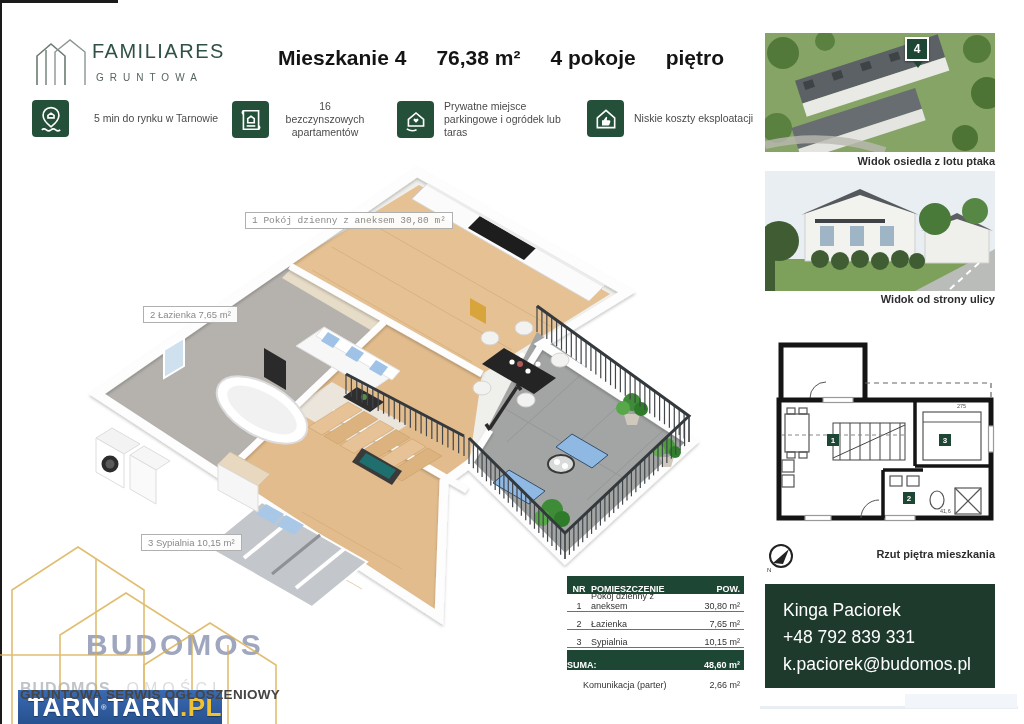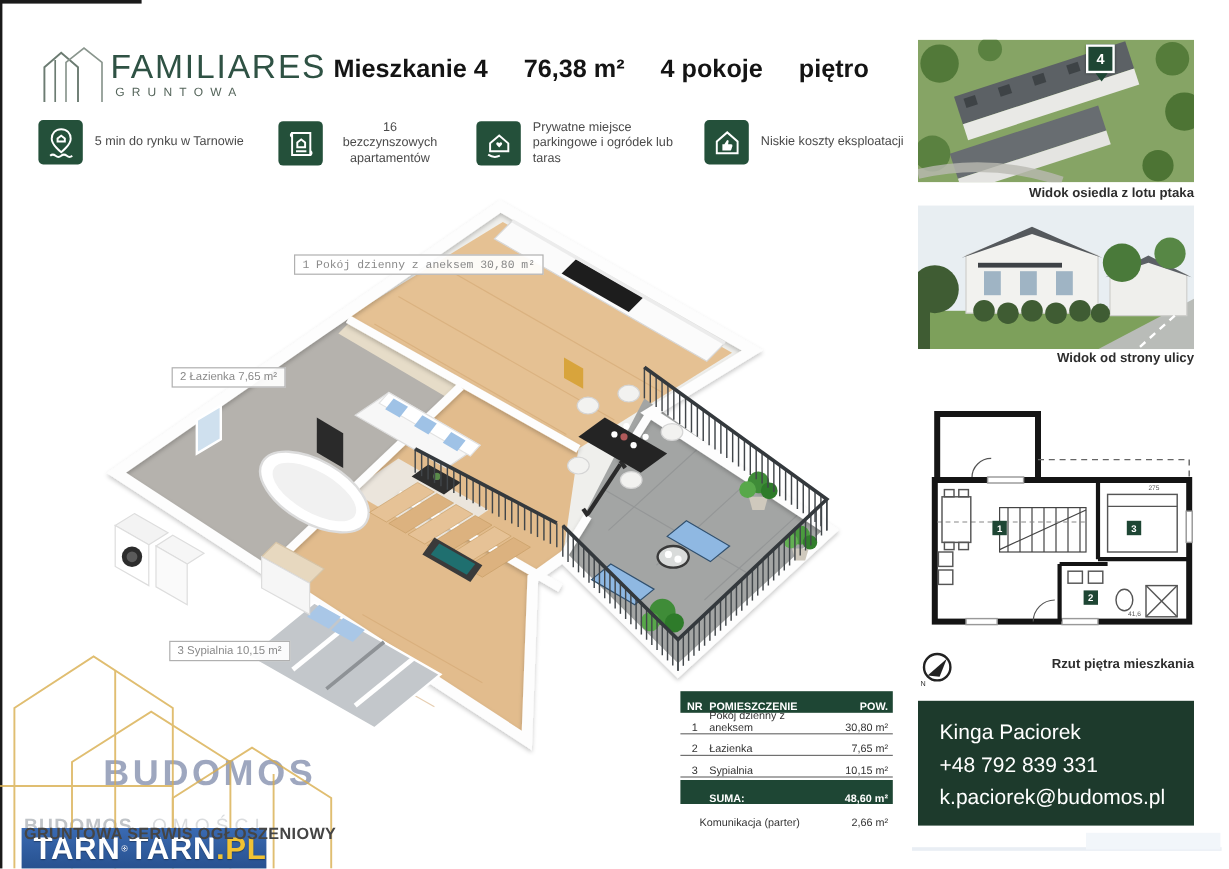--- a/index.html
+++ b/index.html
@@ -2,21 +2,21 @@
 <html><head>
 <meta charset="utf-8">
 <style>
   html,body{margin:0;padding:0;background:#fff;}
   #canvas{position:relative;width:1024px;height:724px;background:#fff;overflow:hidden;
           font-family:"Liberation Sans",sans-serif;}
   .abs{position:absolute;}
   
   .edge-left{left:0;top:0;width:2px;height:724px;background:#1a1a1a;}
   .edge-topstrip{left:0;top:0;width:118px;height:3px;background:#1a1a1a;}
-  .brand-name{left:92px;top:40px;font-size:28px;letter-spacing:1.5px;color:#2f5244;font-weight:400;}
+  .brand-name{left:92px;top:40px;font-size:20px;letter-spacing:1.5px;color:#2f5244;font-weight:400;}
   .brand-sub{left:96px;top:72px;font-size:10px;letter-spacing:6px;color:#55655b;font-weight:400;}
   .title-row{left:278px;top:46px;display:flex;gap:30px;font-size:21px;font-weight:700;color:#141414;}
   
   .feature{display:flex;align-items:center;gap:10px;}
   .f-icon{width:37px;height:37px;background:#24503a;border-radius:4px;display:flex;align-items:center;justify-content:center;flex:0 0 37px;}
   .f-text{font-size:10.5px;color:#4a4a4a;line-height:1.25;}
   
   .plabel{background:rgba(255,255,255,.93);border:1px solid #b0b0b0;color:#8a8a8a;
           font-size:9.5px;padding:2px 6px;white-space:nowrap;}
   
@@ -30,21 +30,21 @@
                 padding:13px 0 0 18px;box-sizing:border-box;font-size:17.5px;line-height:27px;font-weight:400;}
   
   .sumtable{left:567px;top:576px;width:177px;font-size:9px;color:#333;}
   .trow{display:flex;align-items:flex-end;}
   .t-head{background:#1e4634;color:#fff;font-weight:700;height:18px;}
   .t-nr{width:24px;text-align:center;flex:0 0 24px;}
   .t-name{flex:1;text-align:left;}
   .t-area{width:52px;text-align:right;flex:0 0 52px;padding-right:4px;}
   .t-data{height:17px;border-bottom:1px solid #707070;}
   .t-suma{background:#1e4634;color:#fff;font-weight:700;height:20px;margin-top:2px;}
-  .t-suma .t-name{padding-left:24px;margin-top:14px;}
+  .t-suma .t-name{padding-left:0;margin-top:14px;}
   .t-extra{height:18px;margin-top:2px;}
   .t-extra .t-name{padding-left:16px;}
   
   .ghost-navy{left:86px;top:628px;font-size:30px;font-weight:700;letter-spacing:3px;color:#2b3d73;opacity:.45;z-index:1;}
   .blue-bar{left:18px;top:648px;width:204px;height:34px;background:linear-gradient(#3a6ab2,#27518f);
             display:flex;align-items:center;padding-left:10px;box-sizing:border-box;z-index:2;margin-top:42px;}
   .bar-txt{color:#fff;font-size:26px;font-weight:800;letter-spacing:.5px;text-shadow:0 1px 1px rgba(0,0,0,.35);}
   .bar-tld{color:#f0c233;font-size:26px;font-weight:800;letter-spacing:.5px;text-shadow:0 1px 1px rgba(0,0,0,.35);}
   .ghost-gray{left:20px;top:680px;z-index:1;font-size:16px;font-weight:700;color:#8e959c;opacity:.55;letter-spacing:1px;}
   .ghost-gray .g2{margin-left:16px;font-weight:400;letter-spacing:5px;opacity:.6;}
@@ -78,21 +78,21 @@
   </div>
 
   <div class="abs feature" style="left:32px;top:100px;">
     <div class="f-icon">
       <svg width="26" height="26" viewBox="0 0 24 24" fill="none" stroke="#fff" stroke-width="1.5">
         <path d="M12,1.5 C7.6,1.5 4.7,4.7 4.7,8.8 C4.7,13.6 12,19.2 12,19.2 C12,19.2 19.3,13.6 19.3,8.8 C19.3,4.7 16.4,1.5 12,1.5 Z"></path>
         <path d="M9.2,11 V8.6 L12,6.6 L14.8,8.6 V11 Z"></path>
         <path d="M3.5,22 q2,-1.8 4.2,0 q2.1,1.8 4.3,0 q2.1,-1.8 4.3,0 q2.1,1.8 4.2,0"></path>
       </svg>
     </div>
-    <div class="f-text" style="white-space:nowrap;">5 min do rynku w Tarnowie</div>
+    <div class="f-text" style="white-space:nowrap;margin-left:15px;">5 min do rynku w Tarnowie</div>
   </div>
 
   <div class="abs feature" style="left:232px;top:100px;">
     <div class="f-icon">
       <svg width="26" height="26" viewBox="0 0 24 24" fill="none" stroke="#fff" stroke-width="1.5">
         <path d="M5,3.5 H19 V20.5 H5 Z"></path>
         <path d="M5,3.5 q-2,1.5 0,3 M19,17.5 q2,1.5 0,3"></path>
         <path d="M9,14.5 V10.8 L12,8.6 L15,10.8 V14.5 Z"></path>
         <line x1="8" y1="17.5" x2="16" y2="17.5"></line>
       </svg>

